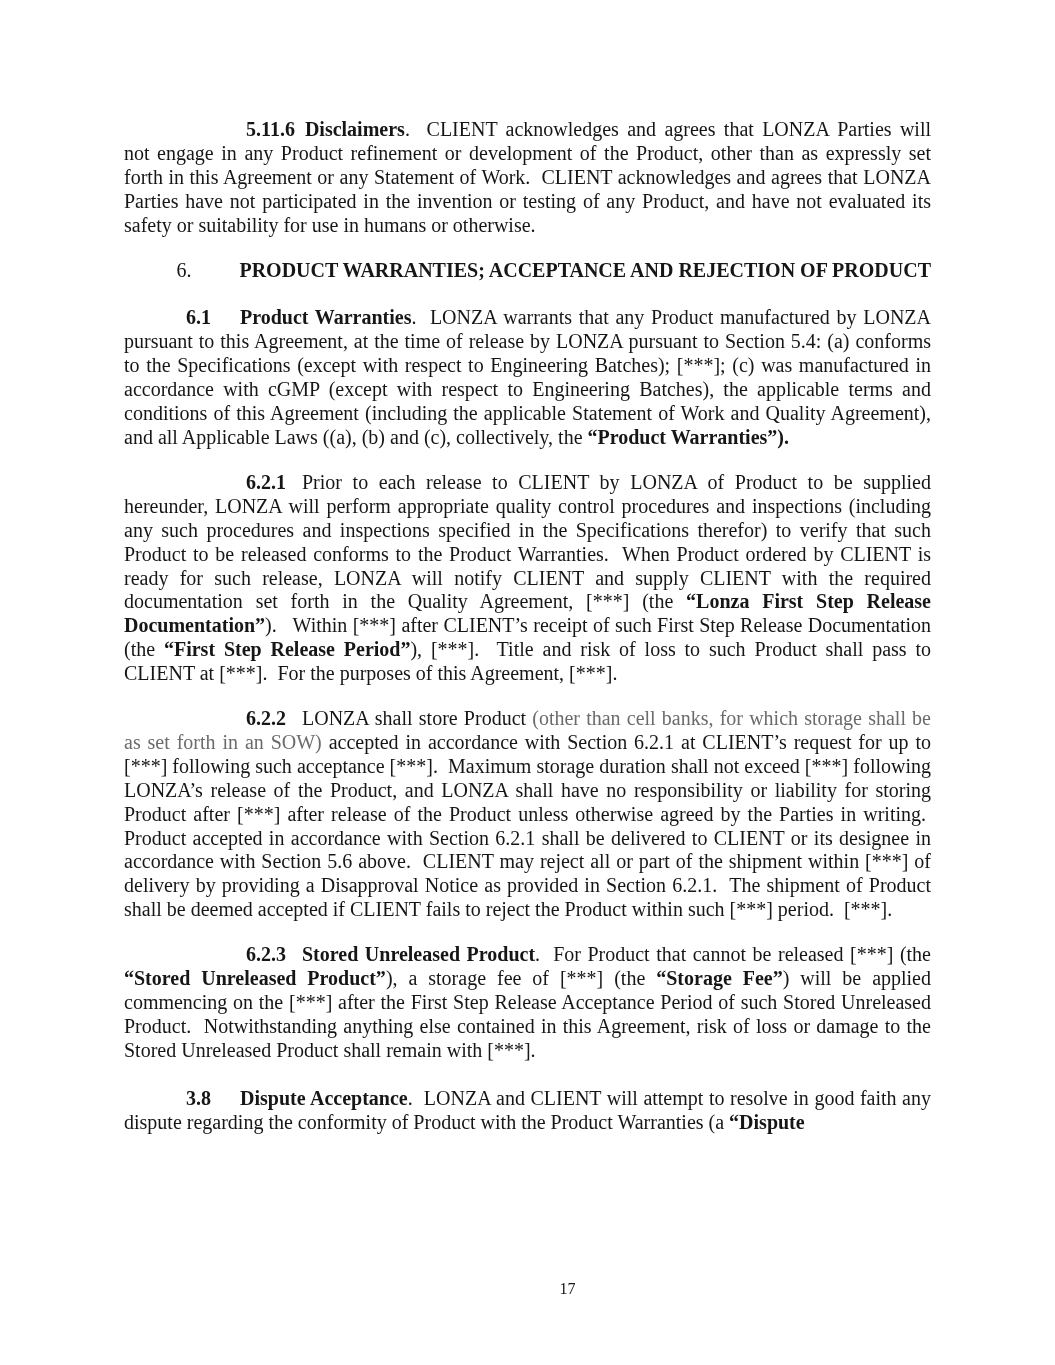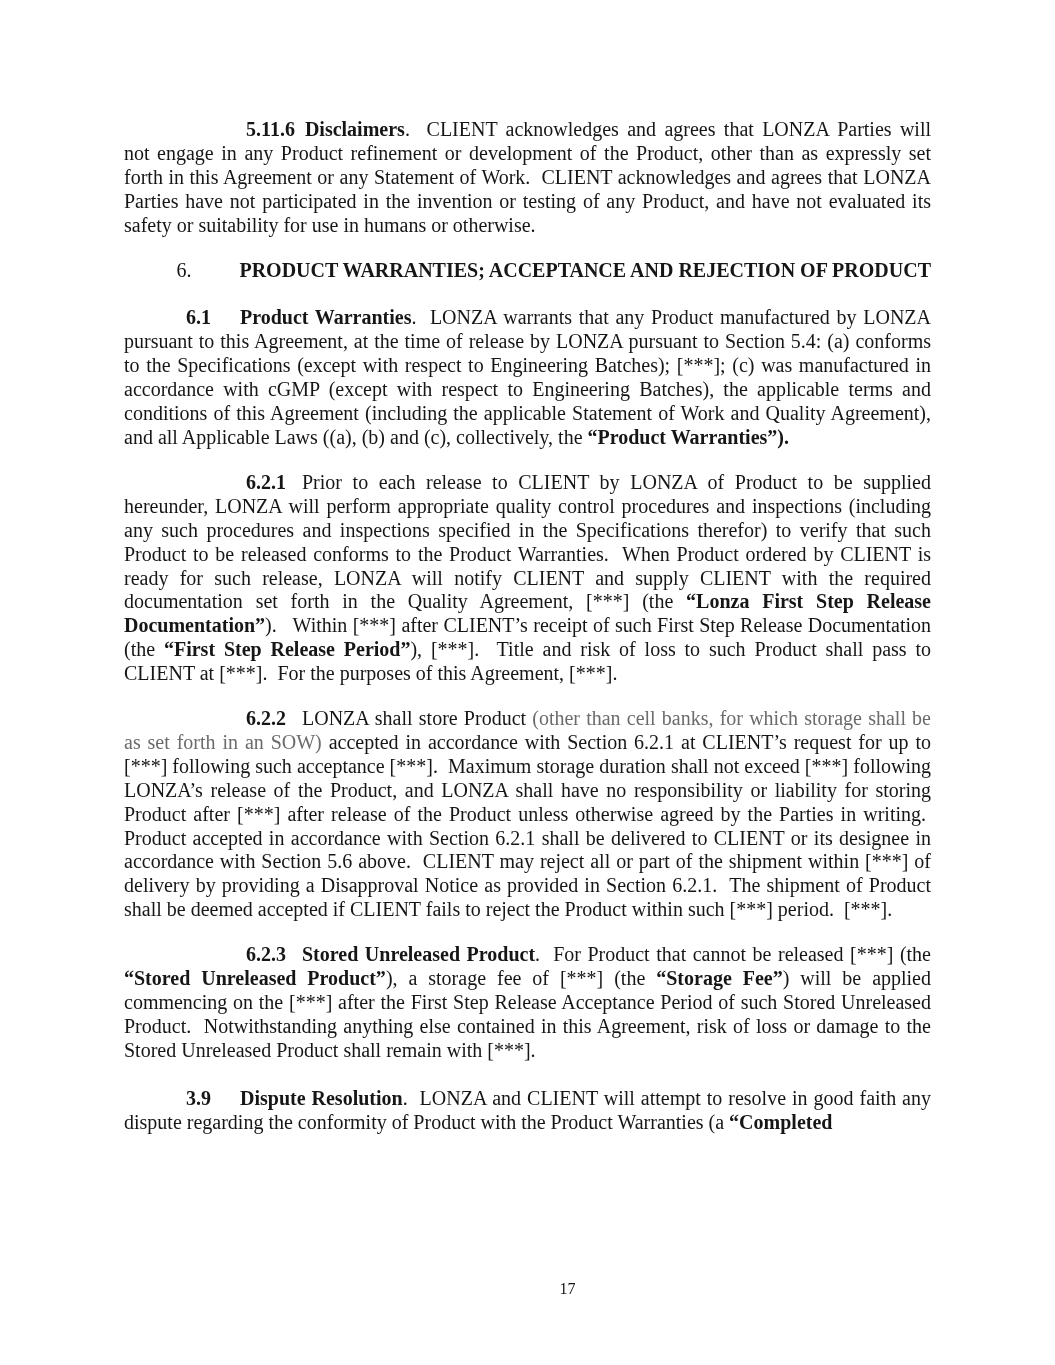--- a/index.html
+++ b/index.html
@@ -58,18 +58,18 @@
 
     <p class="para ind05"><span class="b">6.1</span><span class="tab t29"></span><span class="b">Product Warranties</span><span>.&nbsp; LONZA warrants that any Product manufactured by LONZA pursuant to this Agreement, at the time of release by LONZA pursuant to Section 5.4: (a) conforms to the Specifications (except with respect to Engineering Batches); [***]; (c) was manufactured in accordance with cGMP (except with respect to Engineering Batches), the applicable terms and conditions of this Agreement (including the applicable Statement of Work and Quality Agreement), and all Applicable Laws ((a), (b) and (c), collectively, the </span><span class="b">“Product Warranties”).</span></p>
 
 
     <p class="para ind1"><span class="b">6.2.1</span><span class="tab t16"></span><span>Prior to each release to CLIENT by LONZA of Product to be supplied hereunder, LONZA will perform appropriate quality control procedures and inspections (including any such procedures and inspections specified in the Specifications therefor) to verify that such Product to be released conforms to the Product Warranties.&nbsp; When Product ordered by CLIENT is ready for such release, LONZA will notify CLIENT and supply CLIENT with the required documentation set forth in the Quality Agreement, [***] (the </span><span class="b">“Lonza First Step Release Documentation”</span><span>).&nbsp;&nbsp; Within [***] after CLIENT’s receipt of such First Step Release Documentation (the </span><span class="b">“First Step Release Period”</span><span>), [***].&nbsp; Title and risk of loss to such Product shall pass to CLIENT at [***].&nbsp; For the purposes of this Agreement, [***].</span></p>
 
     <p class="para ind1"><span class="b">6.2.2</span><span class="tab t16"></span><span>LONZA shall store Product </span><span class="muted">(other than cell banks, for which storage shall be as set forth in an SOW)</span><span> accepted in accordance with Section 6.2.1 at CLIENT’s request for up to [***] following such acceptance [***].&nbsp; Maximum storage duration shall not exceed [***] following LONZA’s release of the Product, and LONZA shall have no responsibility or liability for storing Product after [***] after release of the Product unless otherwise agreed by the Parties in writing.&nbsp; Product accepted in accordance with Section 6.2.1 shall be delivered to CLIENT or its designee in accordance with Section 5.6 above.&nbsp; CLIENT may reject all or part of the shipment within [***] of delivery by providing a Disapproval Notice as provided in Section 6.2.1.&nbsp; The shipment of Product shall be deemed accepted if CLIENT fails to reject the Product within such [***] period.&nbsp; [***].</span></p>
 
     <p class="para ind1"><span class="b">6.2.3</span><span class="tab t16"></span><span class="b">Stored Unreleased Product</span><span>.&nbsp; For Product that cannot be released [***] (the </span><span class="b">“Stored Unreleased Product”</span><span>), a storage fee of [***] (the </span><span class="b">“Storage Fee”</span><span>) will be applied commencing on the [***] after the First Step Release Acceptance Period of such Stored Unreleased Product.&nbsp; Notwithstanding anything else contained in this Agreement, risk of loss or damage to the Stored Unreleased Product shall remain with [***].</span></p>
 
-    <p class="para ind05"><span class="b">3.9</span><span class="tab t29"></span><span class="b">Dispute Resolution</span><span>.&nbsp; LONZA and CLIENT will attempt to resolve in good faith any dispute regarding the conformity of Product with the Product Warranties (a </span><span class="b">“Completed</span></p>
+    <p class="para ind05"><span class="b">3.8</span><span class="tab t29"></span><span class="b">Dispute Acceptance</span><span>.&nbsp; LONZA and CLIENT will attempt to resolve in good faith any dispute regarding the conformity of Product with the Product Warranties (a </span><span class="b">“Dispute</span></p>
 
   </div>
 
   <div class="page-number">17</div>
 </div>
 
 </body></html>

